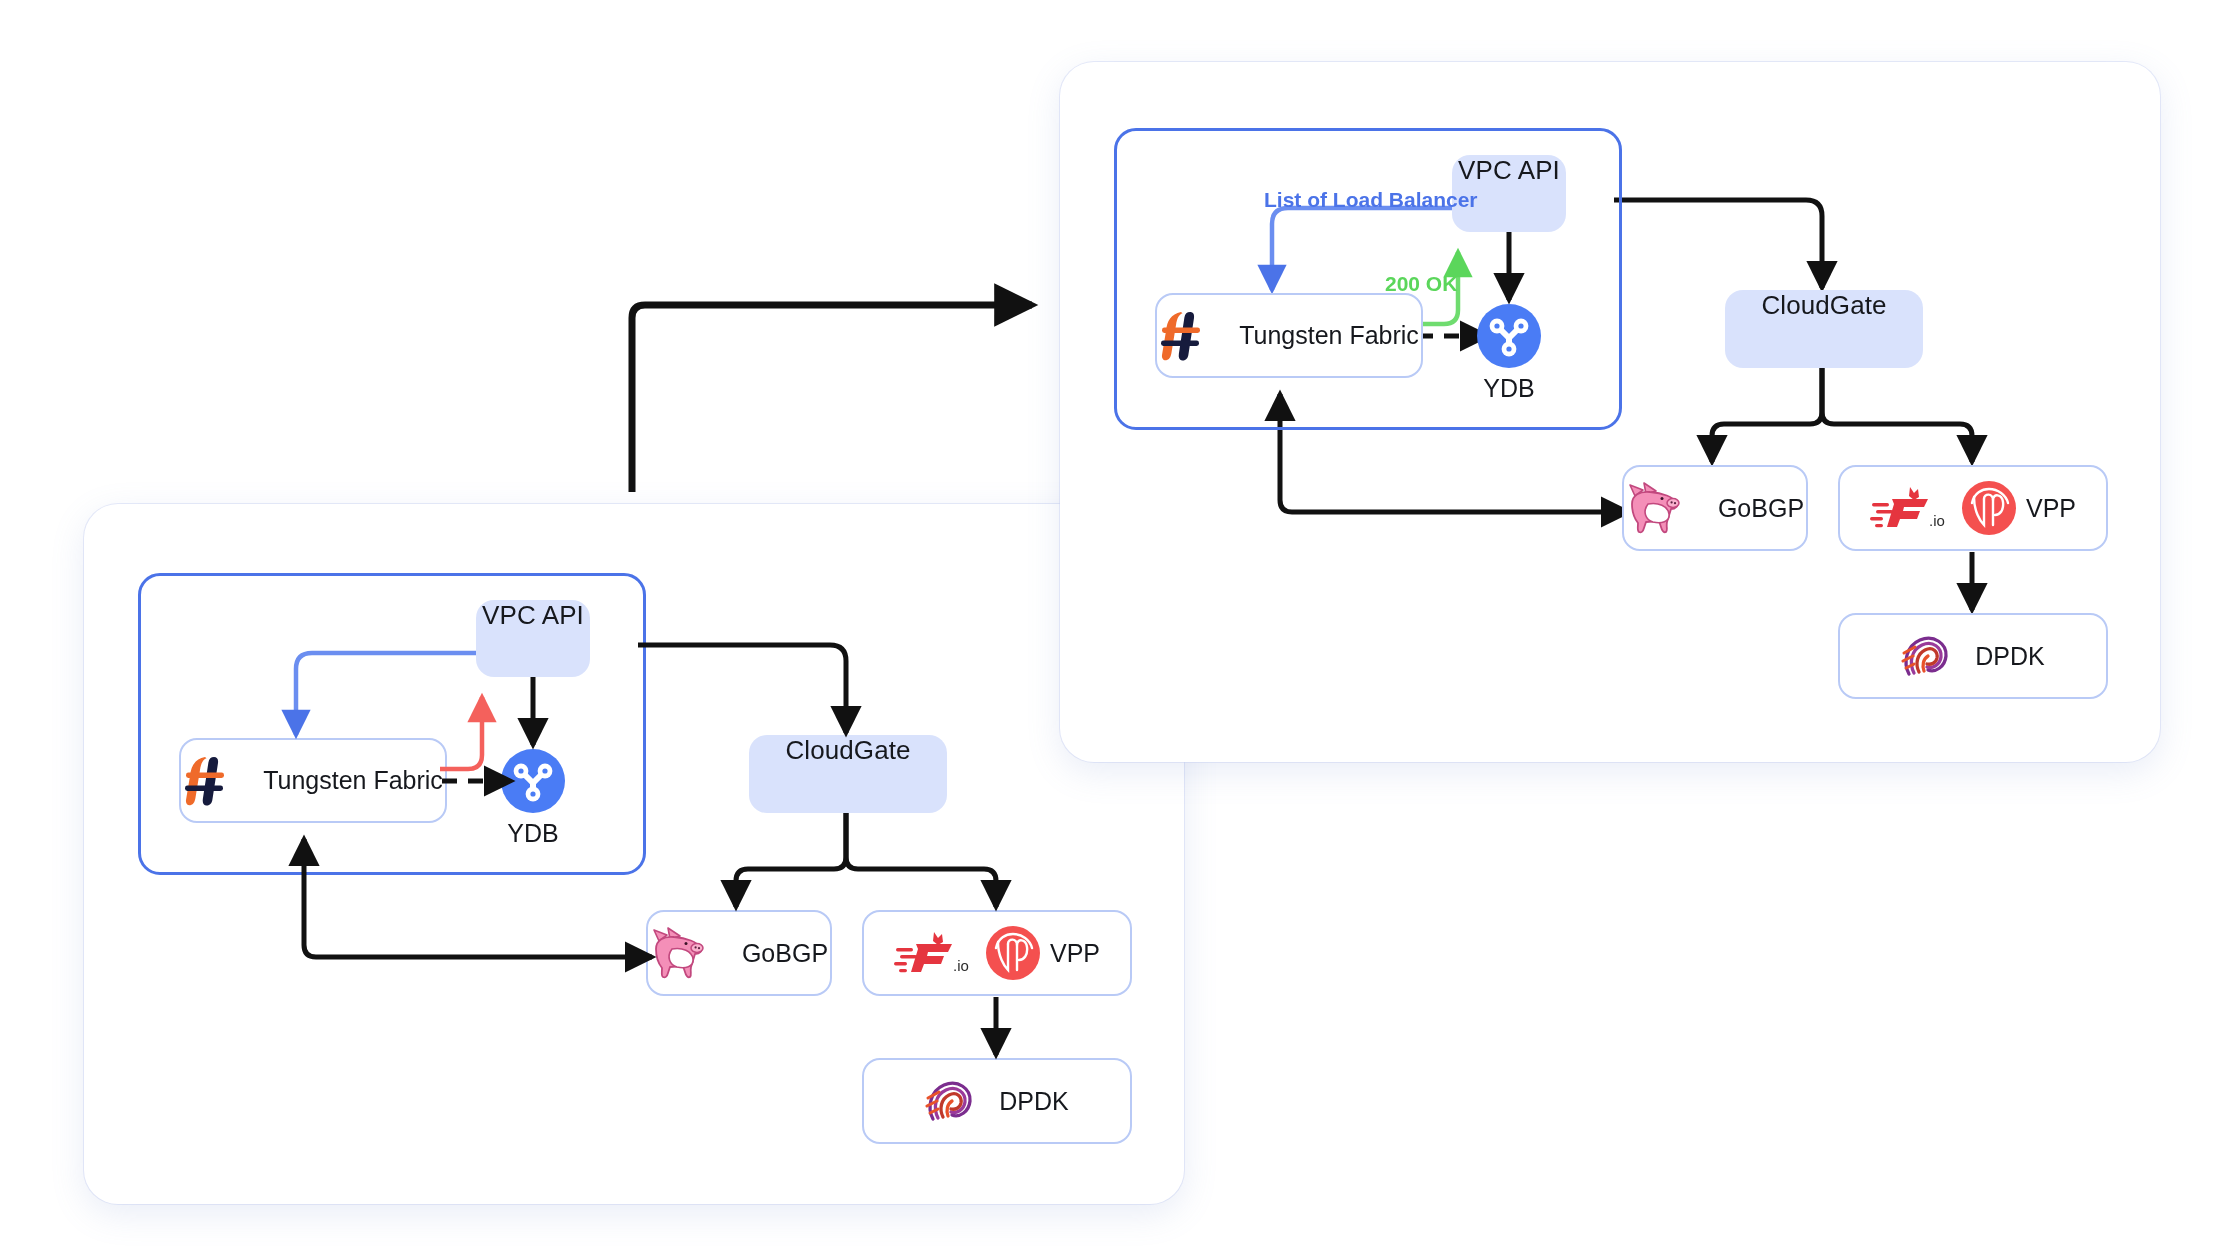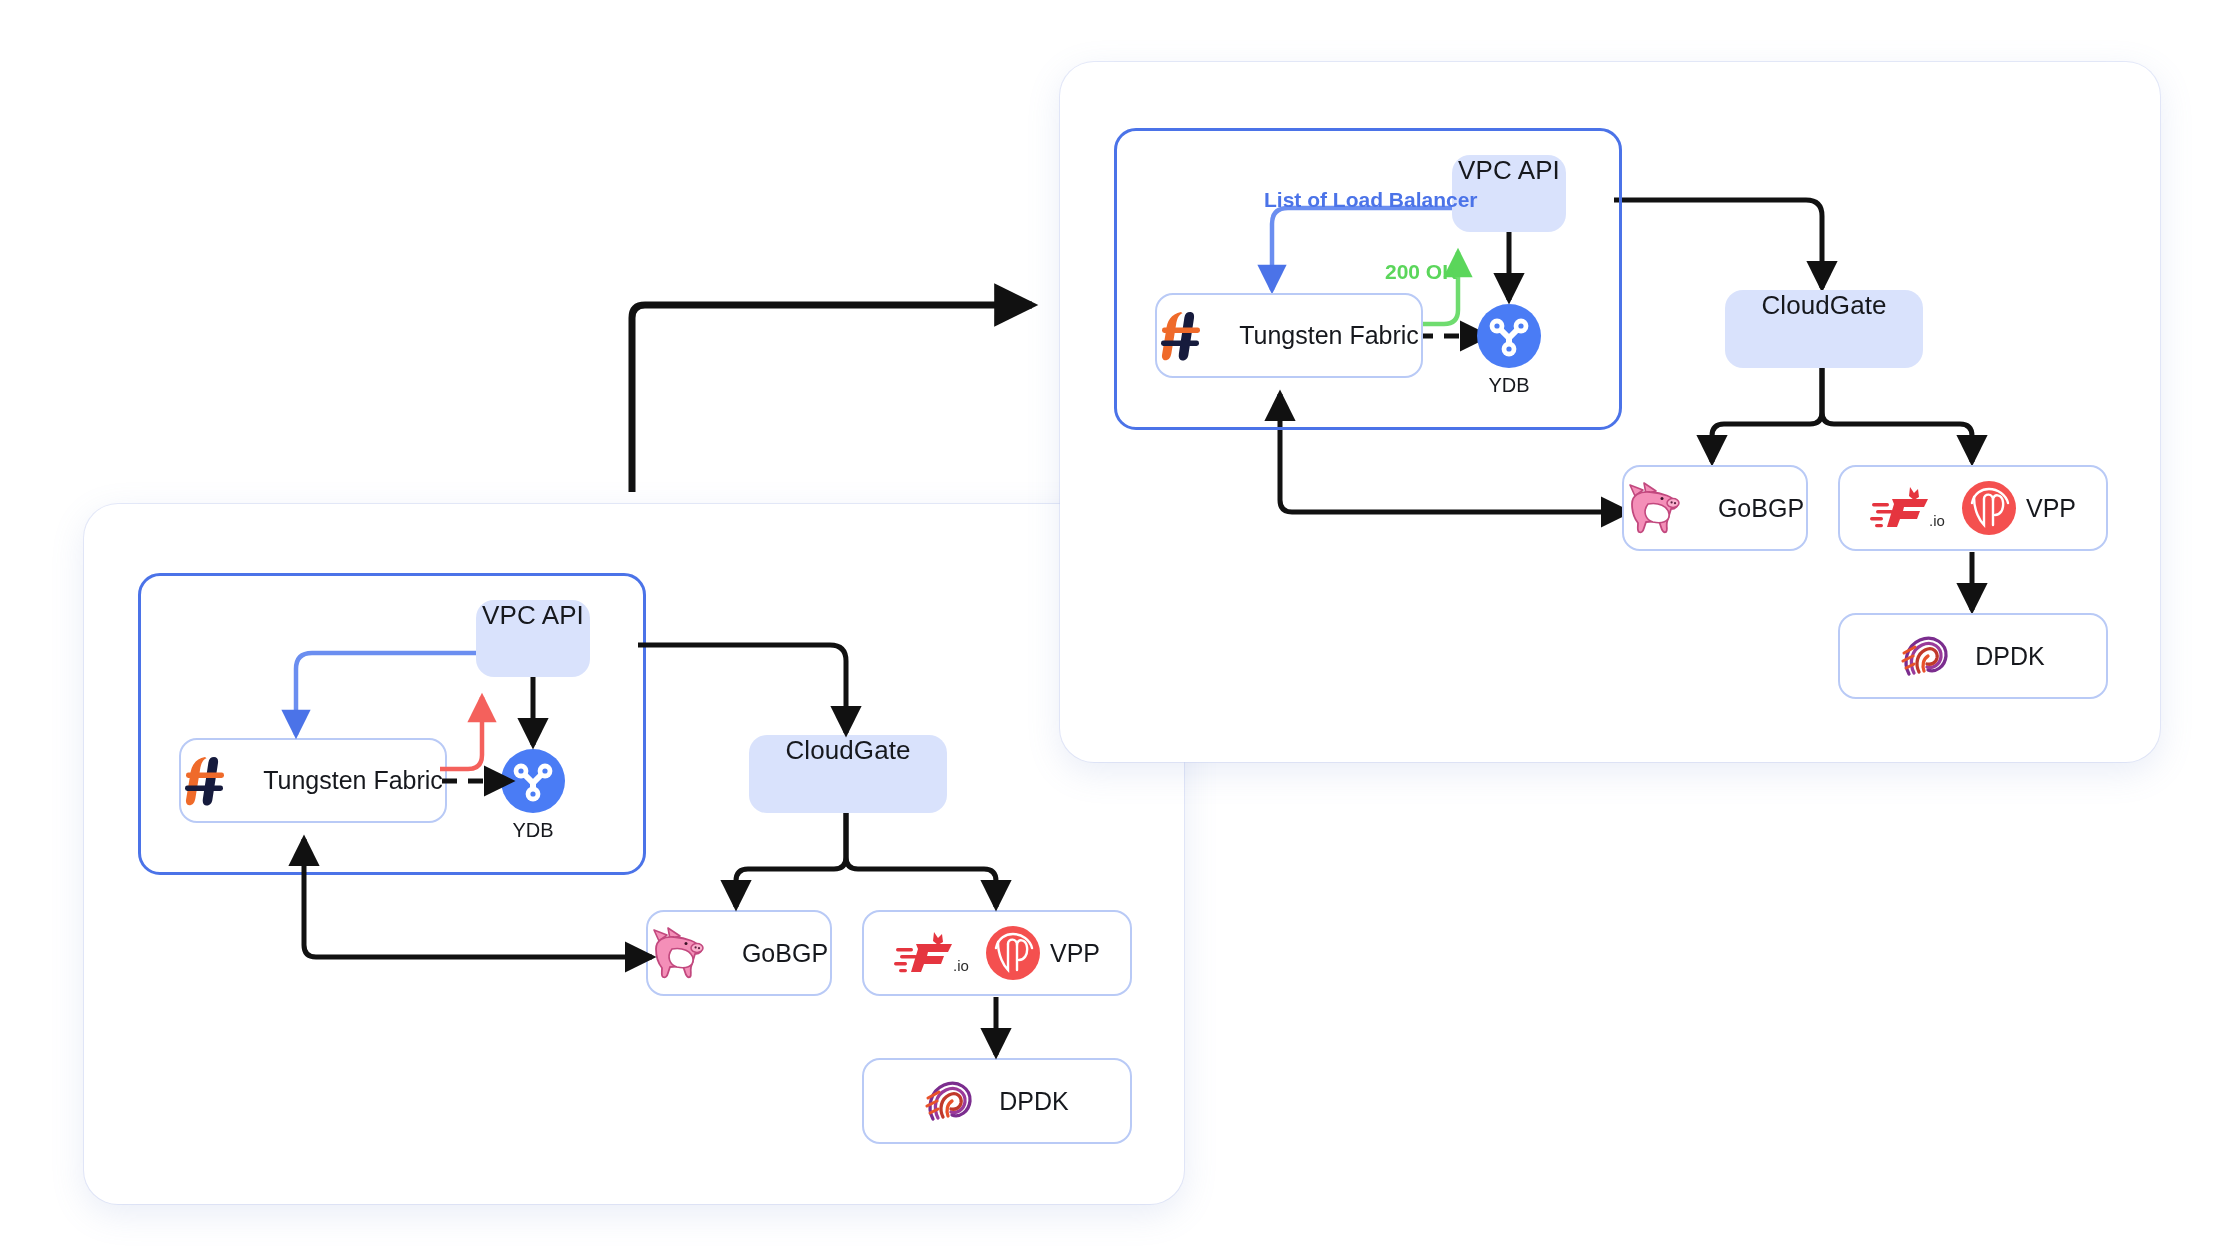--- a/index.html
+++ b/index.html
@@ -17,21 +17,21 @@
 
   
   .node{position:absolute;display:flex;justify-content:center;
         box-sizing:border-box;}
   .node-fill{background:#d9e2fc;border-radius:18px;}
   .node-fill .lbl{font-size:26px;color:#16181d;letter-spacing:.1px;}
   .node-outline{background:#ffffff;border:2.5px solid #b9caf6;border-radius:18px;}
   .node-outline .lbl{font-size:25px;color:#16181d;}
   .row{display:flex;align-items:center;gap:32px;}
 
-  .cap{position:absolute;font-size:20px;color:#16181d;text-align:center;}
+  .cap{position:absolute;font-size:25px;color:#16181d;text-align:center;}
 
   
   .elabel{position:absolute;font-size:21px;font-weight:700;white-space:nowrap;}
   .elabel.blue{color:#4b73e8;text-align:right;}
   .elabel.green{color:#5bd65b;}
 
   svg.wires{position:absolute;left:0;top:0;width:2240px;height:1260px;overflow:visible;}
   .logo{display:block;flex:0 0 auto;}
 </style>
 </head>
@@ -156,21 +156,21 @@
       <circle cx="32" cy="45" r="7.4" fill="#ffffff"></circle>
       <path d="M20 22 L32 34 L44 22 M32 34 L32 45" stroke="#ffffff" stroke-width="6" fill="none" stroke-linecap="round" stroke-linejoin="round"></path>
       <circle cx="20" cy="22" r="2.6" fill="#4a7cf5"></circle>
       <circle cx="44" cy="22" r="2.6" fill="#4a7cf5"></circle>
       <circle cx="32" cy="45" r="2.6" fill="#4a7cf5"></circle>
     </svg>
   </div>
   <div class="cap" style="left:1457px;top:374px;width:104px;z-index:10">YDB</div>
 
   <div class="elabel blue" style="left:1264px;top:188px;z-index:11">List of Load Balancer</div>
-  <div class="elabel green" style="left:1385px;top:260px;z-index:11">200 OK</div>
+  <div class="elabel green" style="left:1385px;top:272px;z-index:11">200 OK</div>
 
   <div class="node node-fill" id="t-cg" style="left:1725px;top:290px;width:198px;height:78px;z-index:10">
     <span class="lbl">CloudGate</span>
   </div>
 
   <div class="node node-outline" id="t-gobgp" style="left:1622px;top:465px;width:186px;height:86px;z-index:10">
     <div class="row">
       <svg class="logo" width="60" height="52" viewBox="0 0 60 52">
         <path d="M9 14 L4 3 L17 8 Z" fill="#f48fb8" stroke="#c2487e" stroke-width="1.6" stroke-linejoin="round"></path>
         <path d="M20 12 L18 1 L30 9 Z" fill="#f48fb8" stroke="#c2487e" stroke-width="1.6" stroke-linejoin="round"></path>

